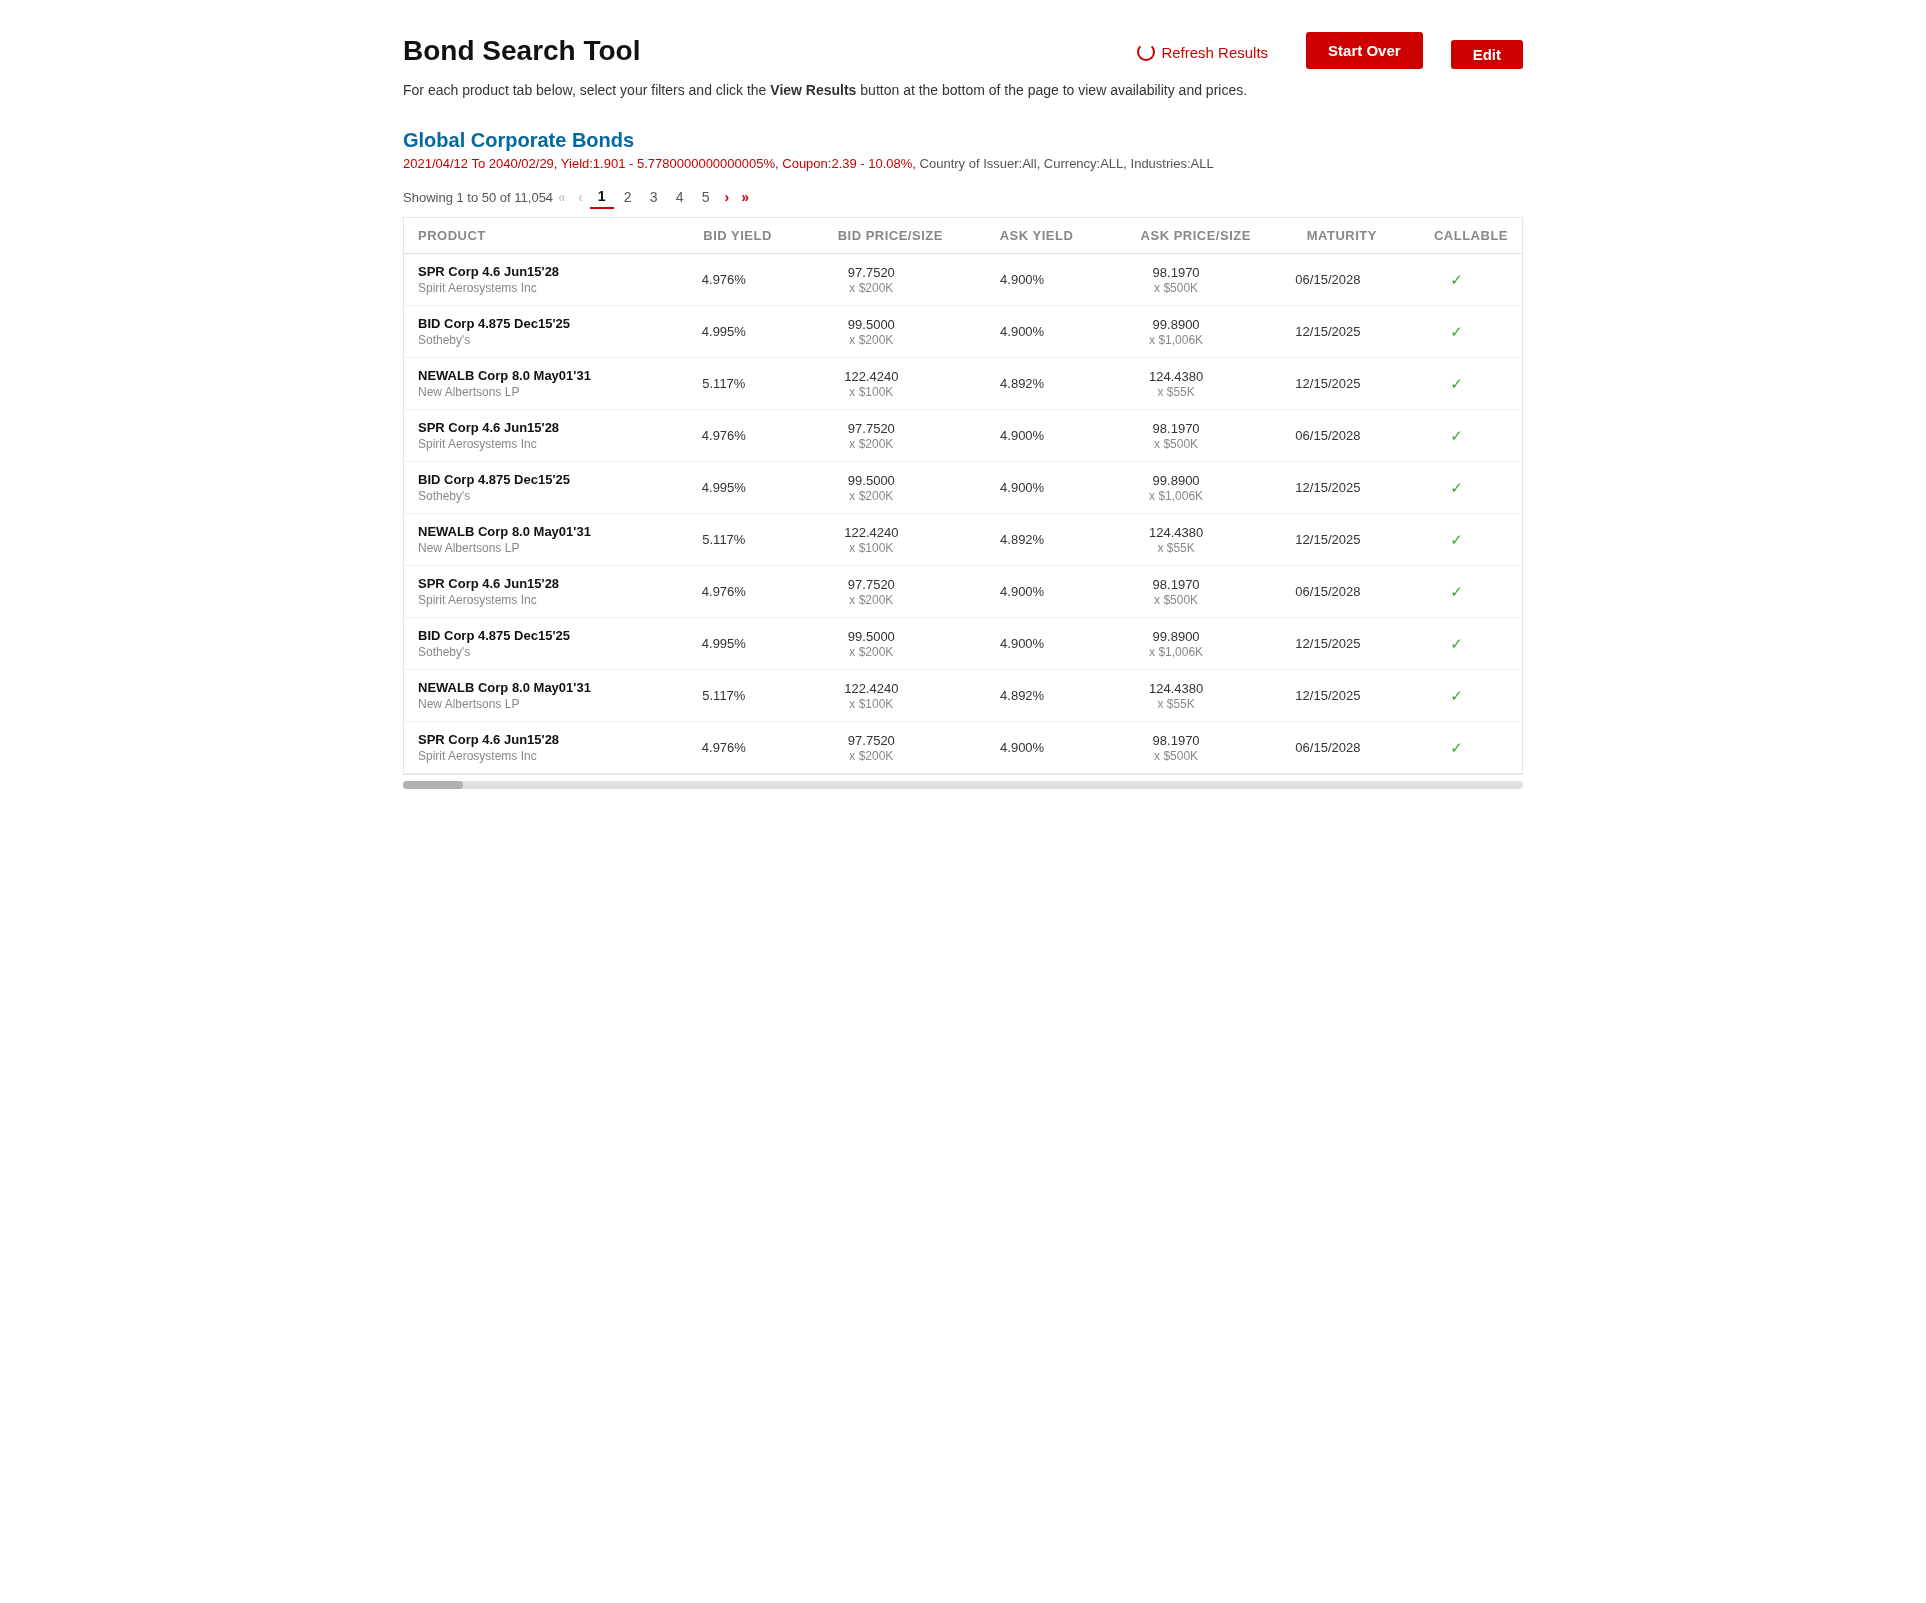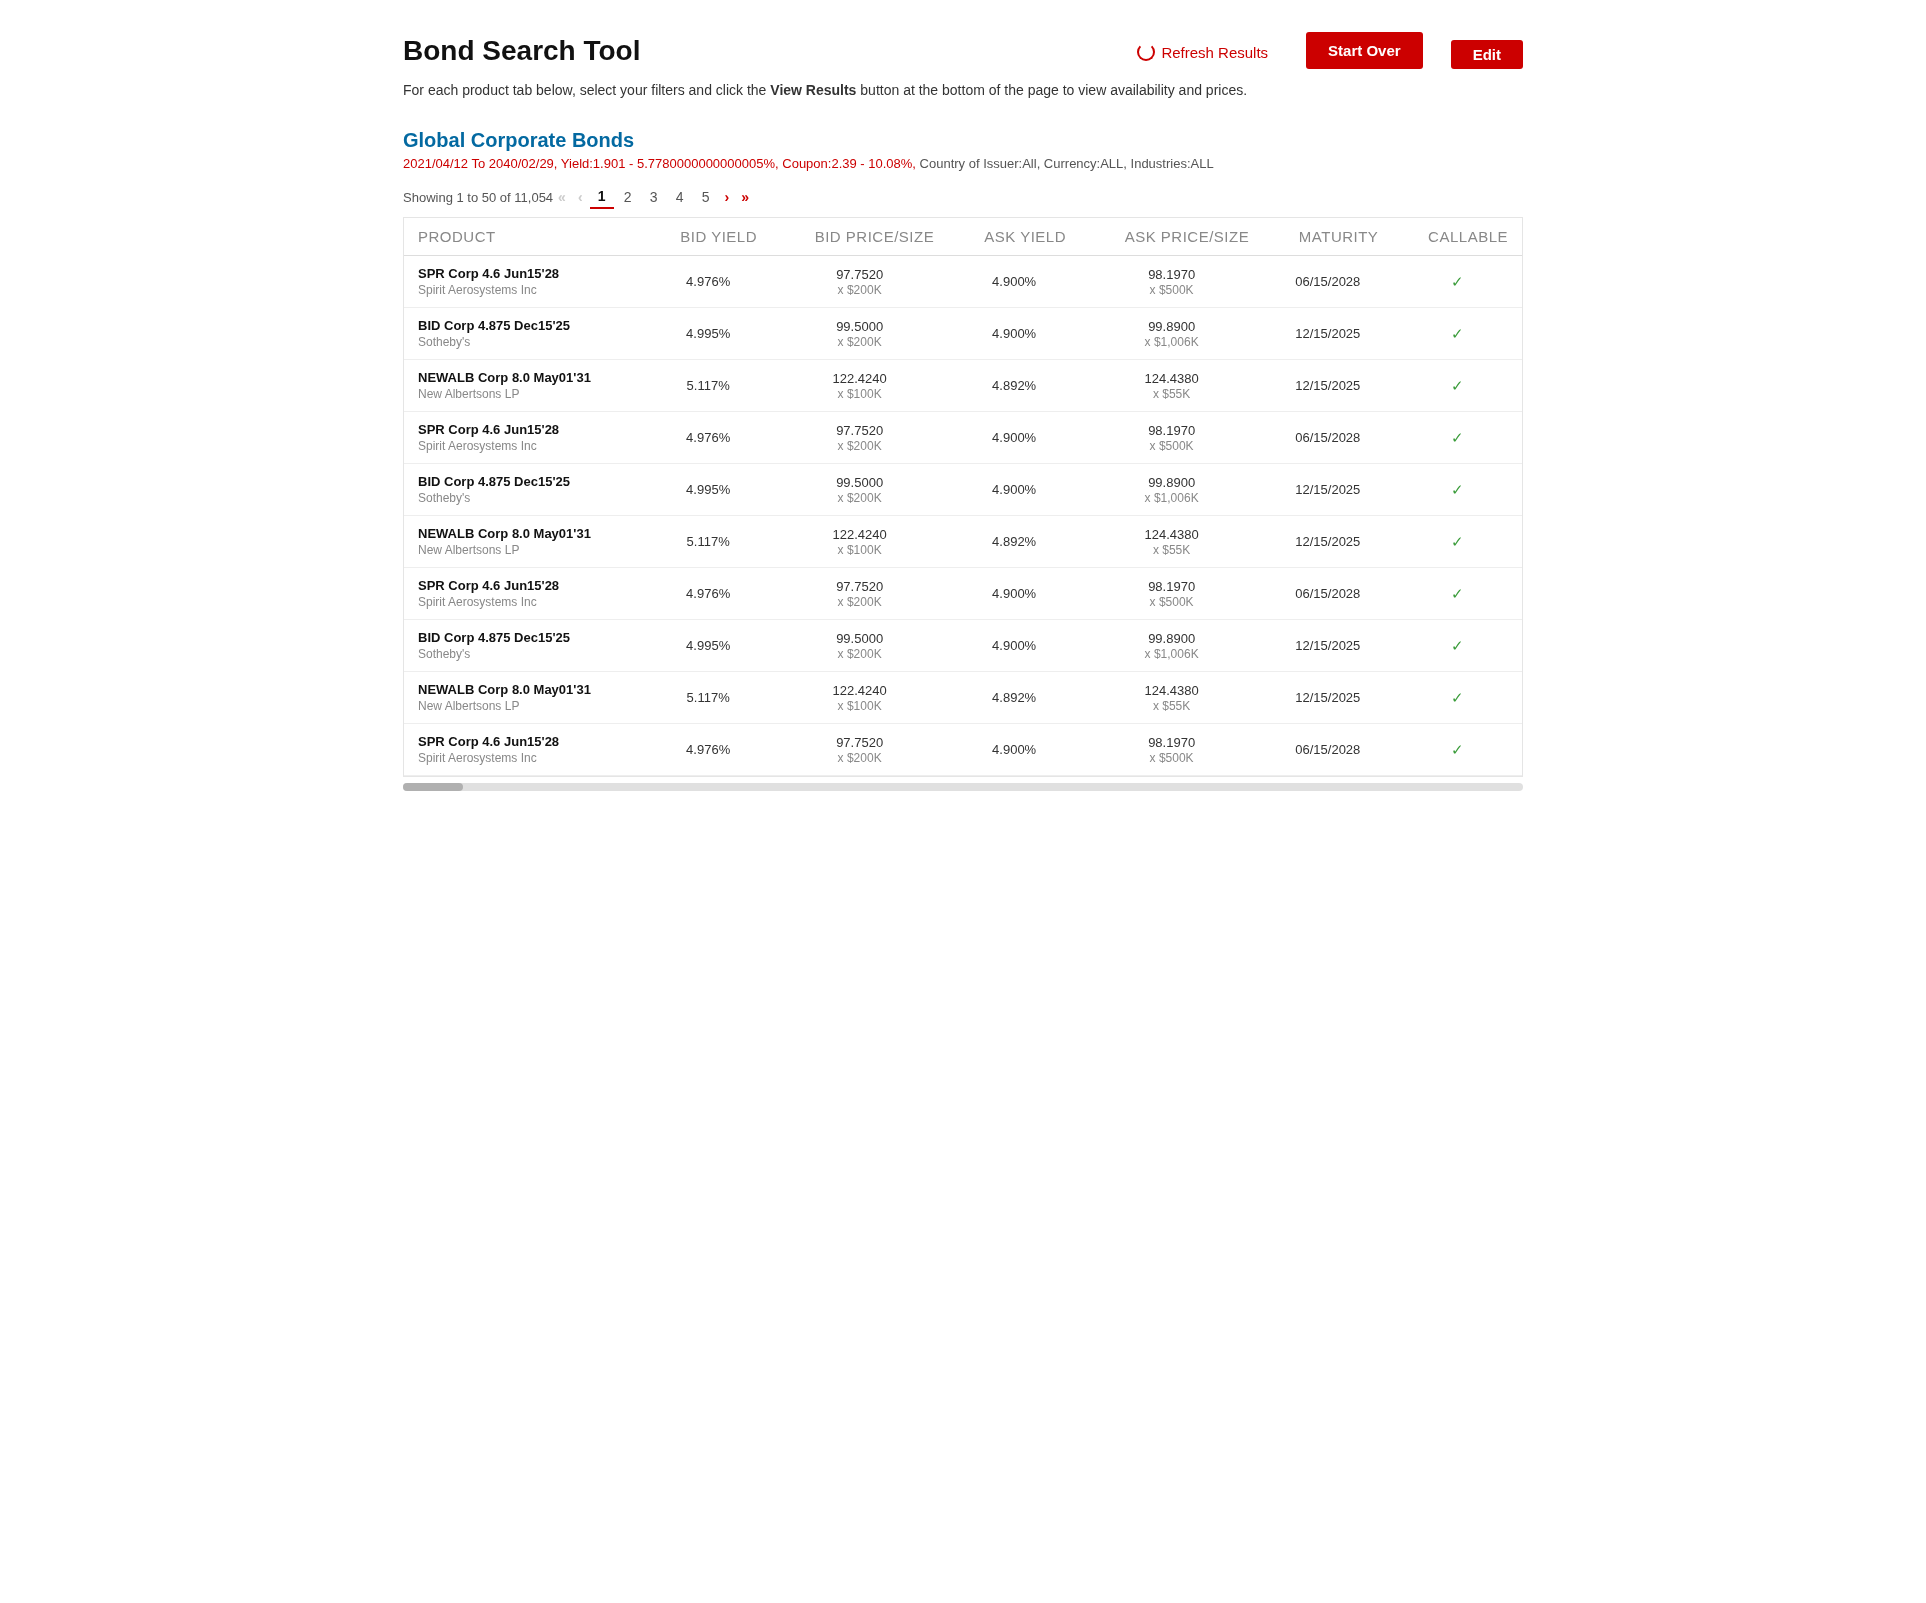--- a/index.html
+++ b/index.html
@@ -143,22 +143,22 @@
       border-collapse: collapse;
       font-size: 13px;
     }
     thead tr {
       background: #fff;
       border-bottom: 1px solid #ddd;
     }
     thead th {
       text-align: left;
       padding: 10px 14px;
-      font-size: 15px;
-      font-weight: 400;
+      font-size: 13px;
+      font-weight: 700;
       color: #888;
       letter-spacing: 0.5px;
       text-transform: uppercase;
       white-space: nowrap;
     }
     thead th.right {
       text-align: right;
     }
     tbody tr {
       border-bottom: 1px solid #eee;

